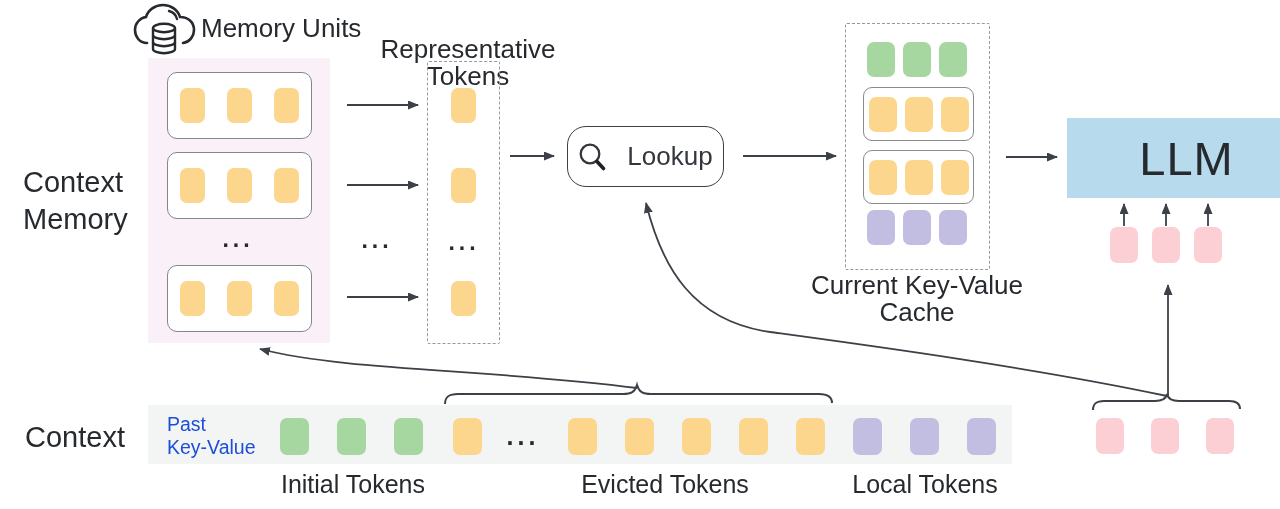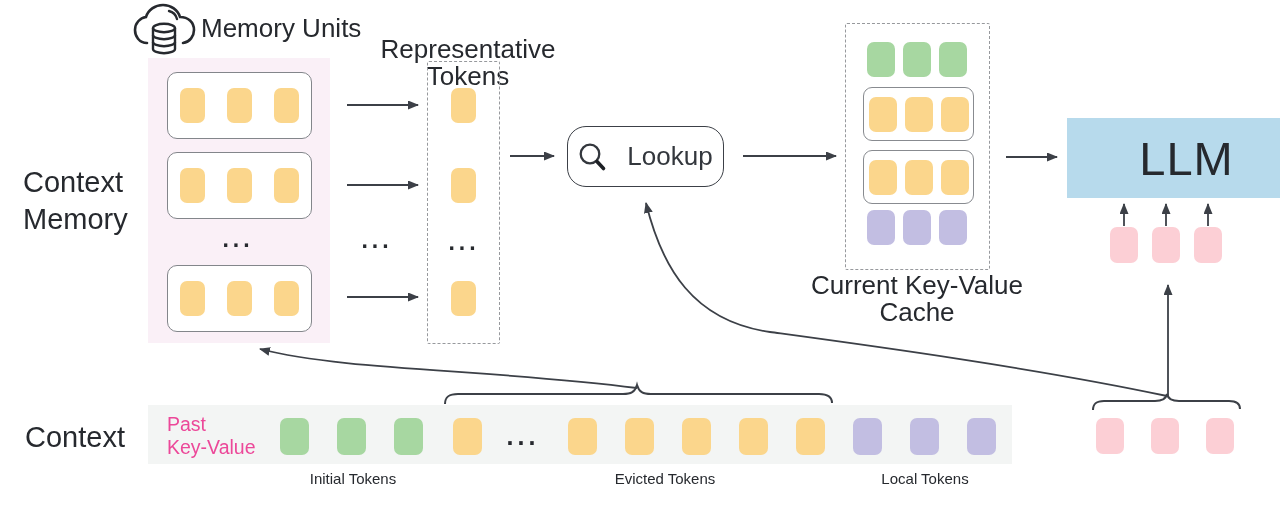--- a/index.html
+++ b/index.html
@@ -44,27 +44,27 @@
              border:1.3px solid #888b90;border-radius:9px;
              display:flex;align-items:center;justify-content:center;gap:8px;}
 
   
   .llm-box{left:1067px;top:118px;width:239px;height:80px;background:#b7daec;border-radius:0;
            display:flex;align-items:center;justify-content:center;}
   .llm-box span{font-size:47px;letter-spacing:1px;color:#26292e;}
 
   
   .strip{left:148px;top:405px;width:864px;height:59px;background:#f3f5f4;}
-  .pkv{left:167px;top:413px;font-size:19.5px;line-height:23px;color:#ec4899;}
+  .pkv{left:167px;top:413px;font-size:19.5px;line-height:23px;color:#1d4ed8;}
   .tok-b{position:absolute;top:418px;width:29px;height:37px;border-radius:7px;}
   .grp{position:absolute;top:418px;display:flex;gap:28px;}
   .grp .t{width:29px;height:37px;border-radius:7px;flex:none;}
   .grp-pink{position:absolute;top:418px;display:flex;gap:27px;}
   .grp-pink .t{width:28px;height:36px;border-radius:7px;flex:none;}
-  .bot-label{position:absolute;top:470px;font-size:15px;color:#26292e;transform:translateX(-50%);white-space:nowrap;text-align:center;}
+  .bot-label{position:absolute;top:470px;font-size:25px;color:#26292e;transform:translateX(-50%);white-space:nowrap;text-align:center;}
   .cache-caption{font-size:26px;line-height:27px;color:#26292e;}
 
   svg.overlay{position:absolute;left:0;top:0;pointer-events:none;}
 </style>
 </head>
 <body>
 
 <div id="canvas">
 
   <div class="abs side-label pre" style="left:23px;top:164px;">Context

